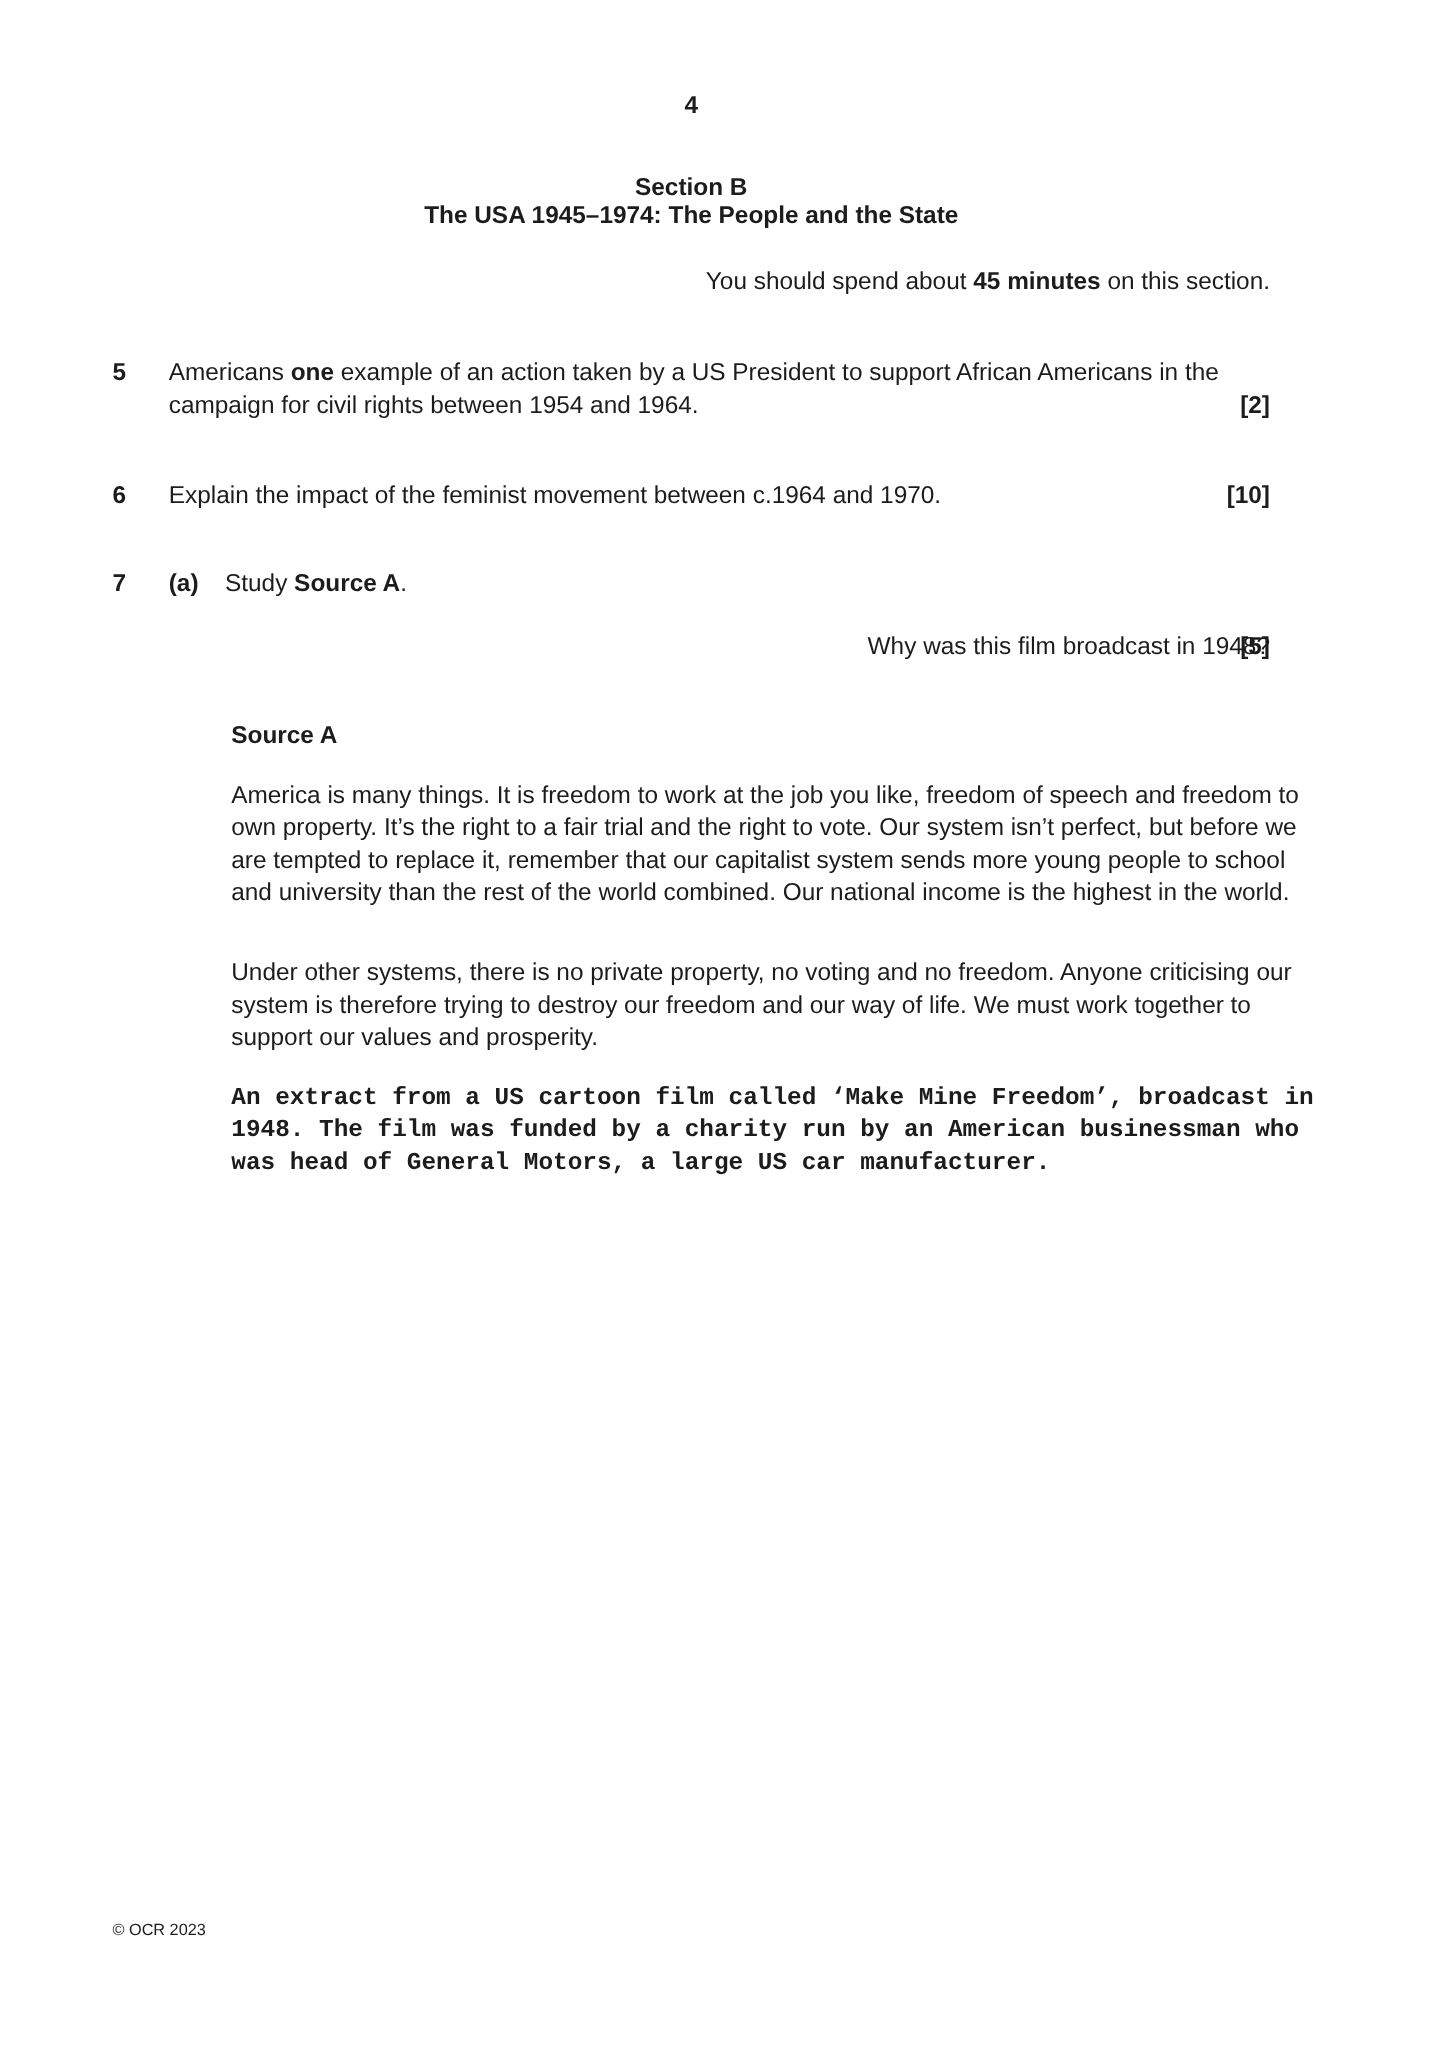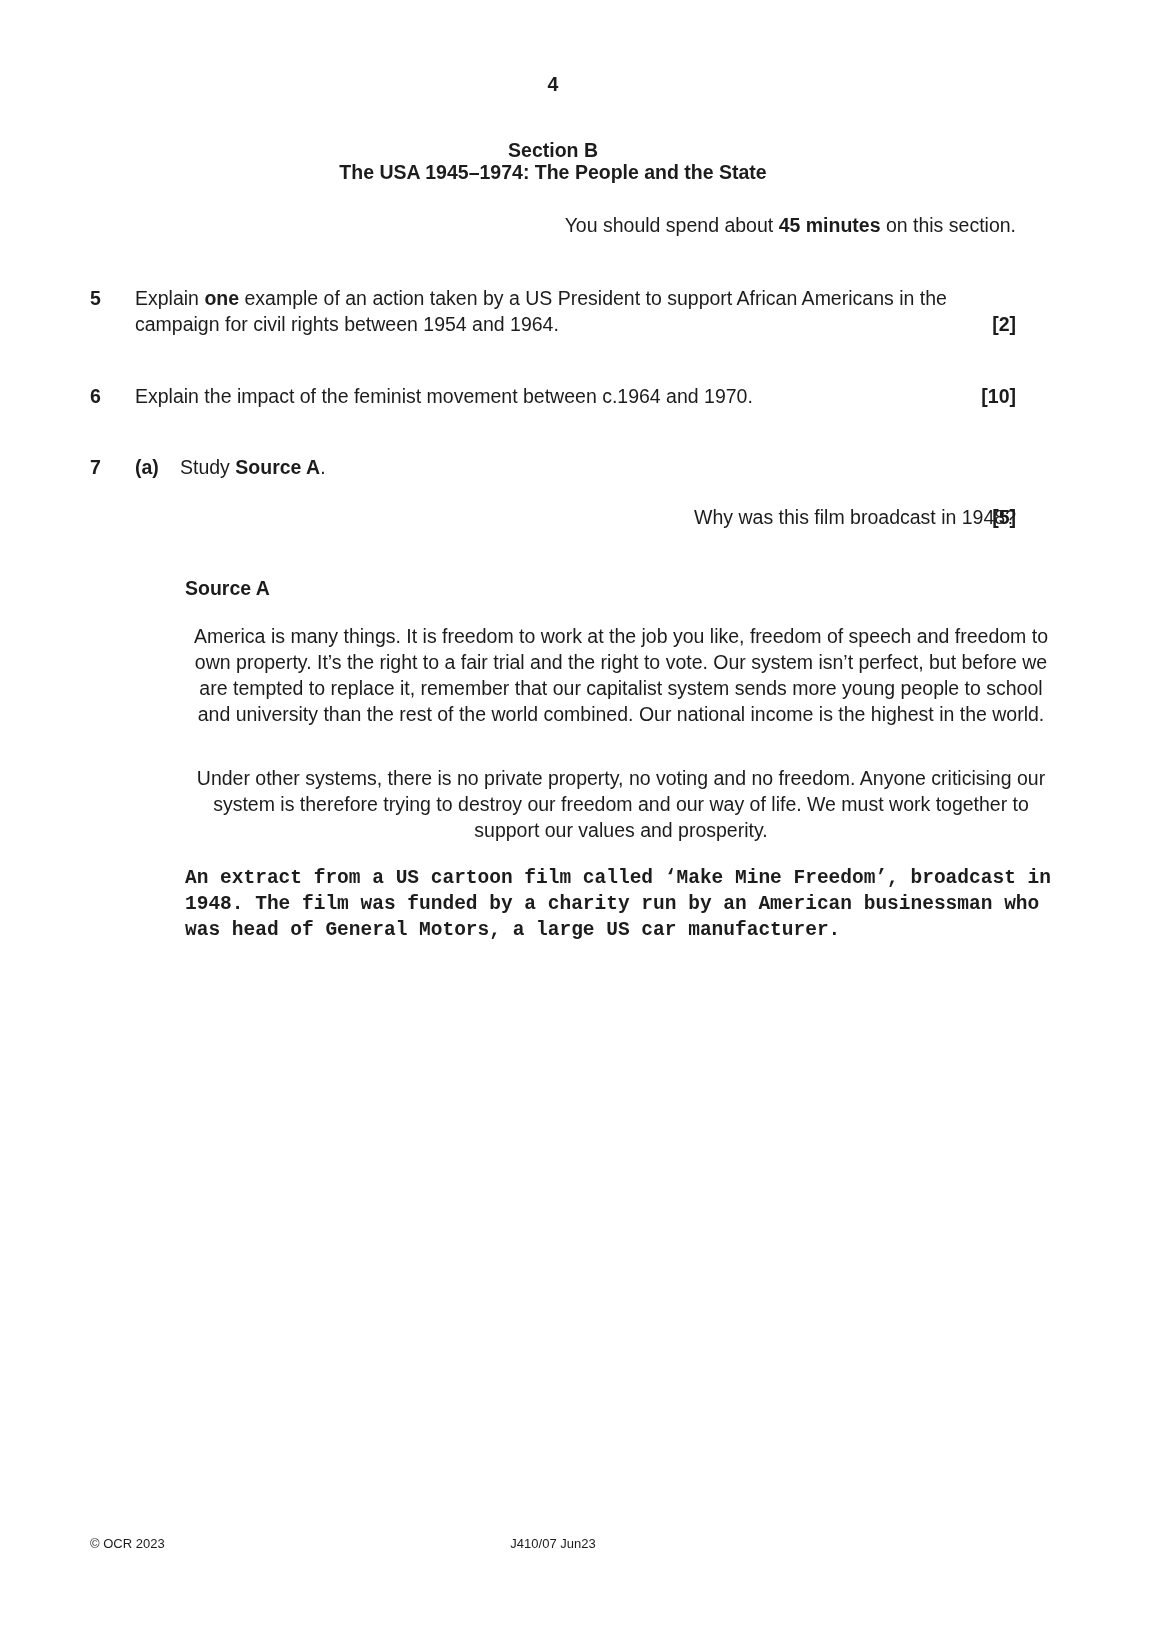--- a/index.html
+++ b/index.html
@@ -58,21 +58,20 @@
   .source-heading {
     position: absolute;
     left: 185px;
     width: 870px;
     font-weight: 700;
   }
   .source-para {
     position: absolute;
     left: 185px;
     width: 872px;
-    text-align: center;
   }
   .source-attribution {
     position: absolute;
     left: 185px;
     width: 872px;
     font-weight: 700;
     font-family: Liberation Mono, monospace;
   }
 
   
@@ -101,21 +100,21 @@
   <div class="centered-block bold" style="top: 71px;">4</div>
 
   <div class="centered-block bold" style="top: 117px; margin-top: 20px;">Section B</div>
 
   <div class="centered-block bold" style="top: 159px;">The USA 1945–1974: The People and the State</div>
 
   <div class="centered-block" style="top: 212px; text-align: right;"><span>You should spend about </span><span class="bold">45 minutes</span><span> on this section.</span></div>
 
   <div class="q-row" style="top: 285px;">
     <div class="q-num">5</div>
-    <div class="q-body"><span>Explain </span><span class="bold">one</span><span> example of an action taken by a US President to support African Americans in the campaign for civil rights between 1954 and 1964.</span>
+    <div class="q-body"><span>Americans </span><span class="bold">one</span><span> example of an action taken by a US President to support African Americans in the campaign for civil rights between 1954 and 1964.</span>
       <span class="marks">[2]</span>
     </div>
   </div>
 
   <div class="q-row" style="top: 383px;">
     <div class="q-num">6</div>
     <div class="q-body"><span>Explain the impact of the feminist movement between c.1964 and 1970.</span>
       <span class="marks">[10]</span>
     </div>
   </div>
@@ -136,15 +135,14 @@
 
   <div class="source-heading" style="top: 575px;">Source A</div>
 
   <div class="source-para" style="top: 623px;">America is many things. It is freedom to work at the job you like, freedom of speech and freedom to own property. It’s the right to a fair trial and the right to vote. Our system isn’t perfect, but before we are tempted to replace it, remember that our capitalist system sends more young people to school and university than the rest of the world combined. Our national income is the highest in the world.</div>
 
   <div class="source-para" style="top: 765px;">Under other systems, there is no private property, no voting and no freedom. Anyone criticising our system is therefore trying to destroy our freedom and our way of life. We must work together to support our values and prosperity.</div>
 
   <div class="source-attribution" style="top: 865px;">An extract from a US cartoon film called ‘Make Mine Freedom’, broadcast in 1948. The film was funded by a charity run by an American businessman who was head of General Motors, a large US car manufacturer.</div>
 
   <div class="footer-left">© OCR 2023</div>
-  <div class="footer-center">J410/07 Jun23</div>
 
 </div>
 
 </body></html>

